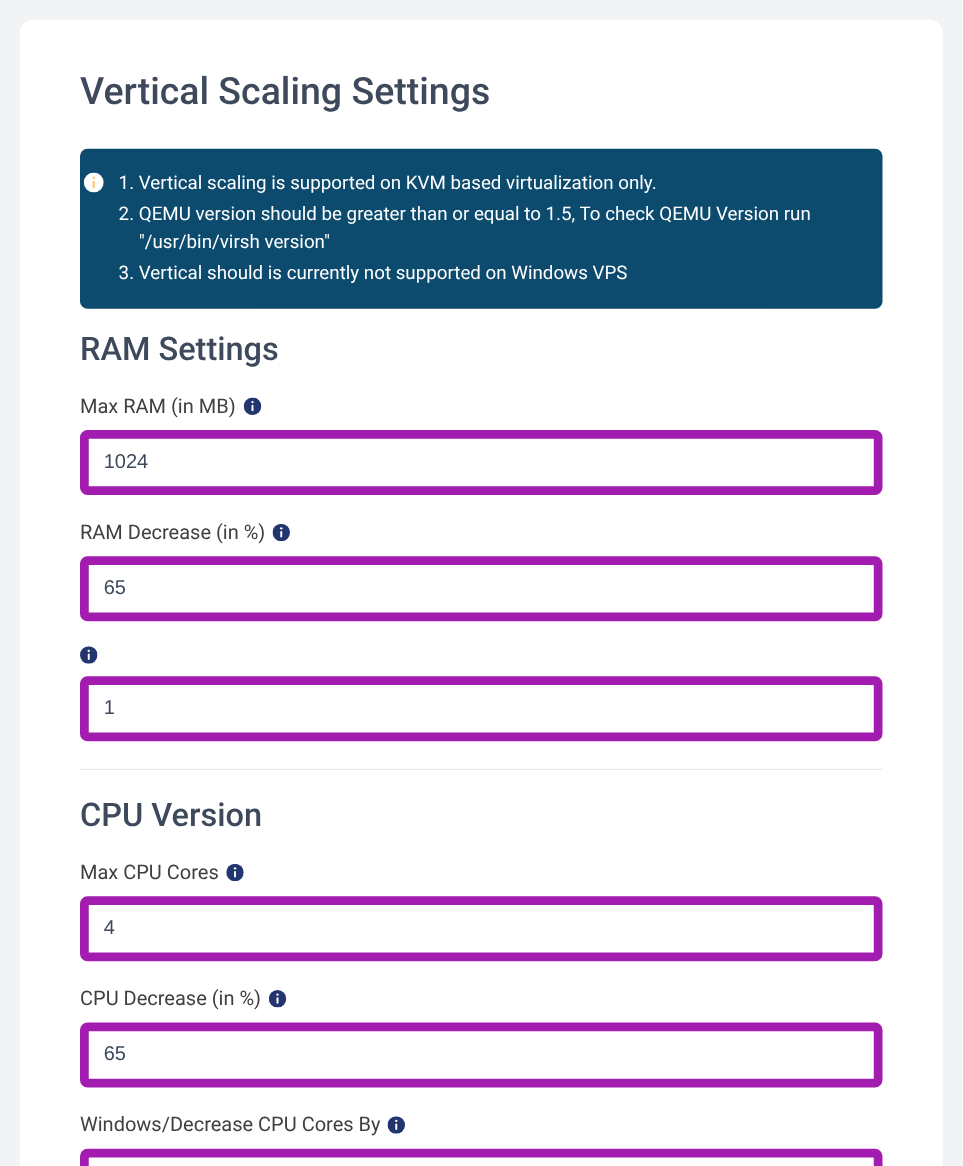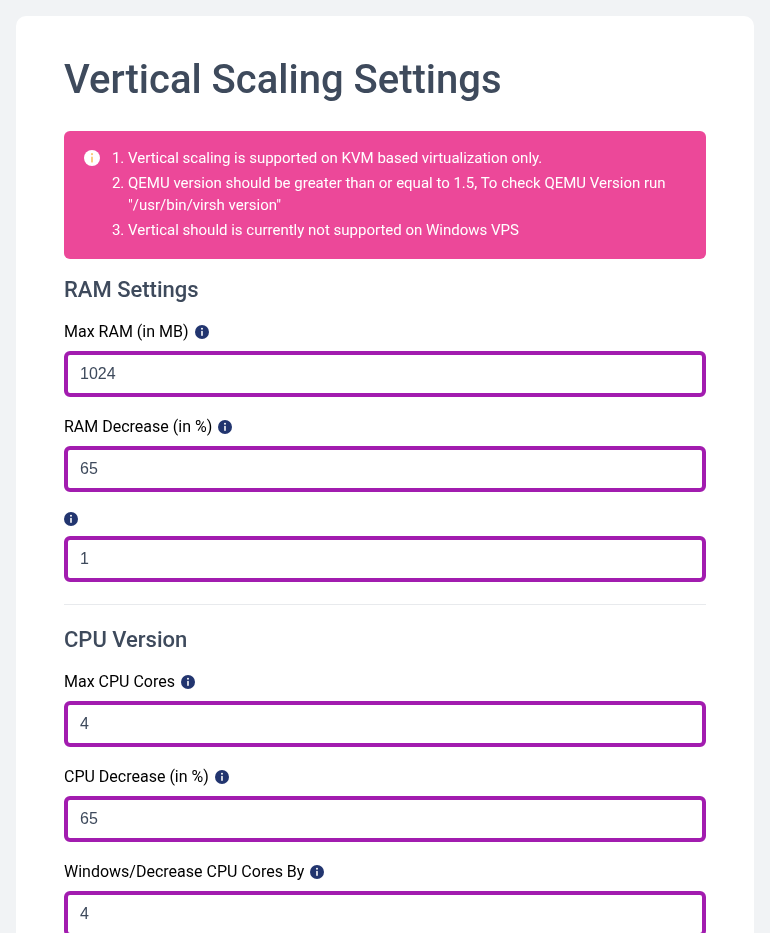--- a/index.html
+++ b/index.html
@@ -8,36 +8,36 @@
       background: #f1f3f5;
       padding: 16px;
       color: #3e4a5c;
     }
     .card {
       background: #fff;
       border-radius: 10px;
       padding: 40px 48px 60px 48px;
     }
     h1 {
-      font-size: 40px;
+      font-size: 30px;
       font-weight: 500;
       color: #3e4a5c;
       margin-bottom: 28px;
     }
     h2 {
-      font-size: 22px;
+      font-size: 26px;
       font-weight: 500;
       color: #3e4a5c;
       margin-bottom: 20px;
     }
     .alert {
-      background: #ec4899;
+      background: #0c4a6e;
       color: #fff;
       border-radius: 6px;
-      padding: 16px 20px;
+      padding: 16px 3px;
       display: flex;
       gap: 10px;
       margin-bottom: 18px;
     }
     .alert-icon {
       flex-shrink: 0;
       width: 16px;
       height: 16px;
       margin-top: 3px;
     }
@@ -48,36 +48,36 @@
       line-height: 1.5;
     }
     .alert ol li {
       margin-bottom: 2px;
     }
     .form-group {
       margin-bottom: 20px;
     }
     .form-label {
       font-size: 16px;
-      color: #000000;
+      color: #404040;
       display: flex;
       align-items: center;
       gap: 6px;
       margin-bottom: 10px;
     }
     .info-icon {
       width: 14px;
       height: 14px;
       display: inline-flex;
       flex-shrink: 0;
     }
     .info-icon svg { display: block; }
     input[type="text"] {
       width: 100%;
-      border: 4px solid #a21caf;
+      border: 7px solid #a21caf;
       border-radius: 6px;
       padding: 10px 12px;
       font-size: 16px;
       color: #3e4a5c;
       background: #fff;
       outline: none;
     }
     hr.divider {
       border: none;
       border-top: 1px solid #e8eaed;

